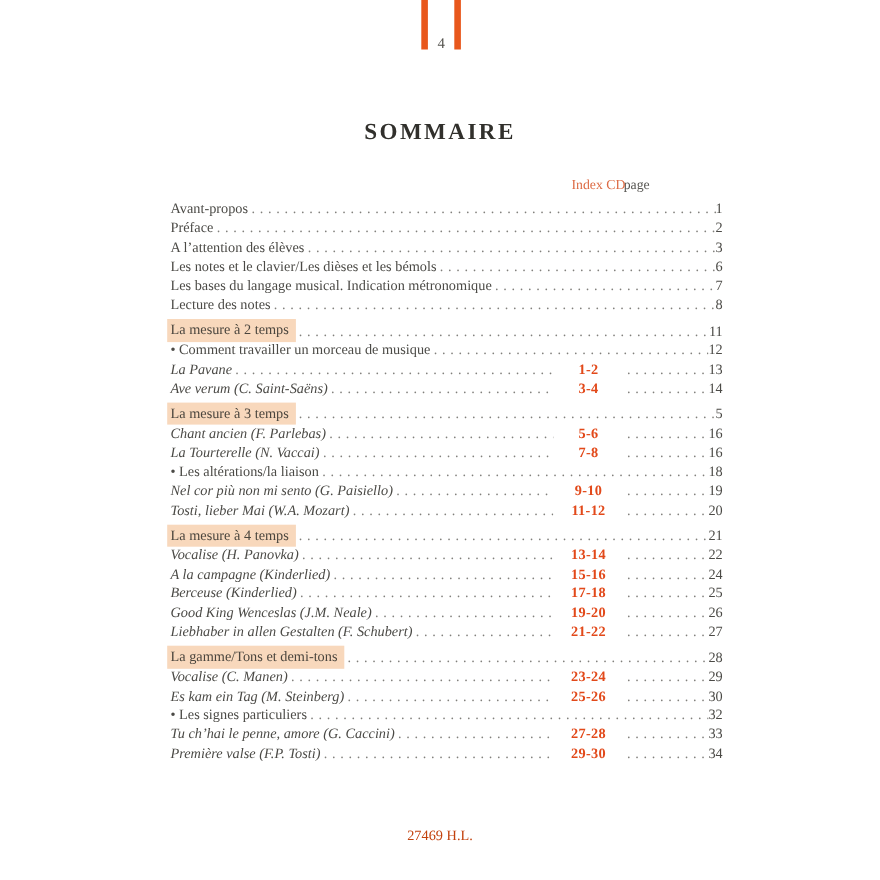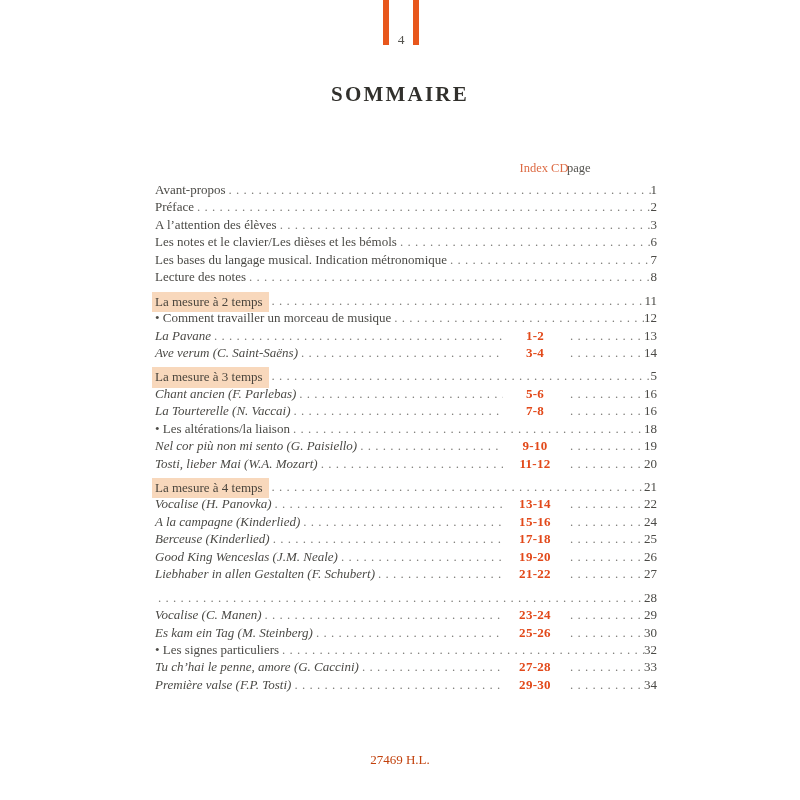--- a/index.html
+++ b/index.html
@@ -8,31 +8,31 @@
     font-family:"Liberation Serif", serif;color:#4b4a46;
     --accent:#e8571c; --cd:#e2491a; --highlight:#f8d8bc; --softorange:#dd6b44;
   }
   
   .hdr{position:absolute;left:383px;top:0;width:36px;height:46px;}
   .bar{position:absolute;top:0;width:5.5px;height:45px;background:var(--accent);}
   .bar.l{left:0;}
   .bar.r{right:0;width:6px;}
   .pnum{position:absolute;left:0;right:0;bottom:-2px;text-align:center;font-size:13.5px;color:#55544f;}
   
-  .title{position:absolute;top:82px;left:0;width:800px;margin:0;text-align:center;
+  .title{position:absolute;top:107px;left:0;width:800px;margin:0;text-align:center;
          font-size:21px;font-weight:600;letter-spacing:2.2px;color:#31302c;}
   
   .colhead{position:absolute;left:155px;top:161px;width:502px;display:flex;align-items:baseline;font-size:12.5px;}
   .colhead .sp{flex:1 1 auto;}
   .colhead .cdh{flex:none;width:64px;text-align:center;color:var(--softorange);position:relative;left:9px;}
   .colhead .rwrap{flex:none;width:90px;text-align:left;color:#565551;}
   
   .toc{position:absolute;left:155px;top:181px;width:502px;font-size:13px;}
   .block + .block{margin-top:6px;}
-  .row{display:flex;align-items:flex-start;height:17.45px;line-height:17.45px;white-space:nowrap;}
+  .row{display:flex;align-items:center;height:17.45px;line-height:17.45px;white-space:nowrap;}
   .t{flex:none;}
   .row.italic .t{font-style:italic;}
   .row.section .t{background:var(--highlight);padding:1px 6px 2px 3px;margin-left:-3px;color:#4a453d;}
   .leader{flex:1 1 auto;min-width:0;overflow:hidden;white-space:nowrap;
           color:#807f7b;letter-spacing:0.5px;padding-left:3px;}
   .cd{flex:none;width:64px;text-align:center;color:var(--cd);font-weight:700;letter-spacing:0.3px;}
   .rightcol{flex:none;width:90px;display:flex;align-items:baseline;overflow:hidden;}
   .rightcol .leader{flex:1 1 auto;}
   .pg{flex:none;text-align:right;color:#4b4a46;}
   
@@ -216,20 +216,21 @@
           <span class="leader">. . . . . . . . . . . . . . . . . . . . . . . . . . . . . . . . . . . . . . . . . . . . . . . . . . . . . . . . . . . . . . . . . . . . . . . . . . . . . . . . . . . . . . . . . . . . . . . . . . . . . . . . . . . . . . . . . . . . . . . . . . . . . . . . . . . . . . . . . . . . . . . . . . . . . . </span>
           <span class="cd">21-22</span>
           <span class="rightcol">
             <span class="leader">. . . . . . . . . . . . . . . . . . . . . . . . . . . . . . . . . . . . . . . . . . . . . . . . . . . . . . . . . . . . . . . . . . . . . . . . . . . . . . . . . . . . . . . . . . . . . . . . . . . . . . . . . . . . . . . . . . . . . . . . . . . . . . . . . . . . . . . . . . . . . . . . . . . . . . </span>
             <span class="pg">27</span>
           </span>
         </div>
       </div>
       <div class="block">
         <div class="row section">
+          <span class="t">La gamme/Tons et demi-tons</span>
           <span class="leader">. . . . . . . . . . . . . . . . . . . . . . . . . . . . . . . . . . . . . . . . . . . . . . . . . . . . . . . . . . . . . . . . . . . . . . . . . . . . . . . . . . . . . . . . . . . . . . . . . . . . . . . . . . . . . . . . . . . . . . . . . . . . . . . . . . . . . . . . . . . . . . . . . . . . . . </span>
           <span class="pg">28</span>
         </div>
         <div class="row italic">
           <span class="t">Vocalise (C. Manen)</span>
           <span class="leader">. . . . . . . . . . . . . . . . . . . . . . . . . . . . . . . . . . . . . . . . . . . . . . . . . . . . . . . . . . . . . . . . . . . . . . . . . . . . . . . . . . . . . . . . . . . . . . . . . . . . . . . . . . . . . . . . . . . . . . . . . . . . . . . . . . . . . . . . . . . . . . . . . . . . . . </span>
           <span class="cd">23-24</span>
           <span class="rightcol">
             <span class="leader">. . . . . . . . . . . . . . . . . . . . . . . . . . . . . . . . . . . . . . . . . . . . . . . . . . . . . . . . . . . . . . . . . . . . . . . . . . . . . . . . . . . . . . . . . . . . . . . . . . . . . . . . . . . . . . . . . . . . . . . . . . . . . . . . . . . . . . . . . . . . . . . . . . . . . . </span>
             <span class="pg">29</span>

